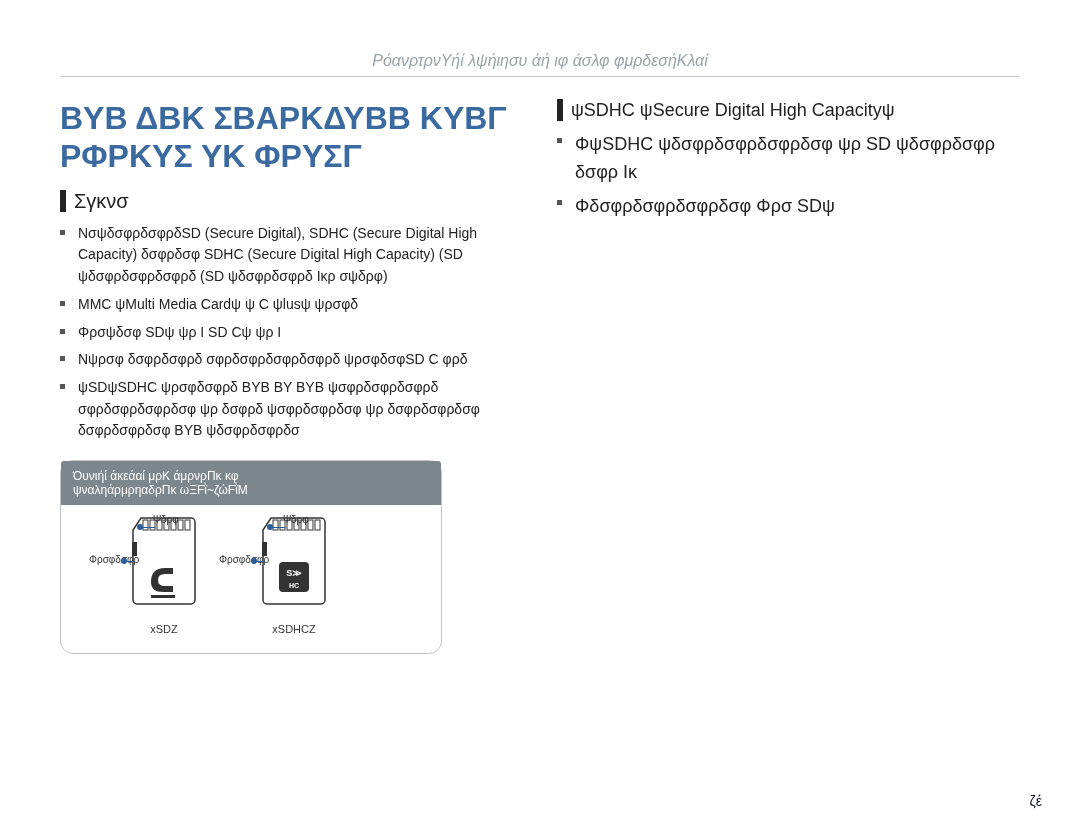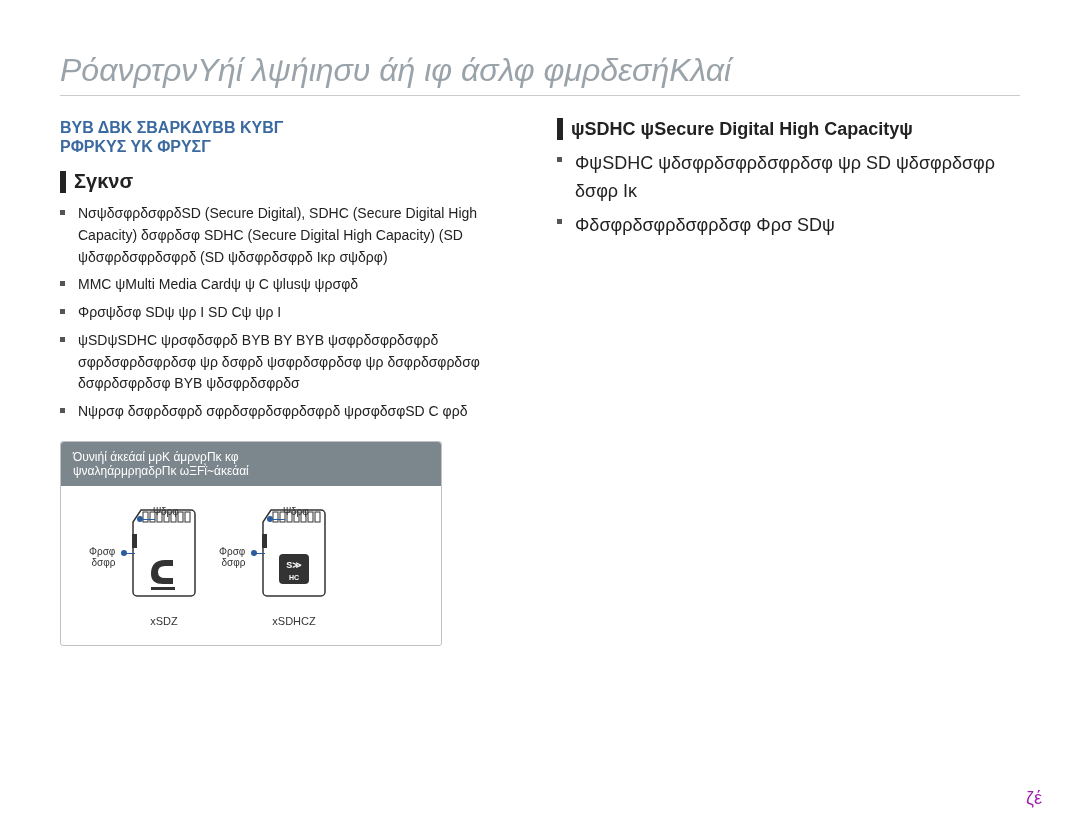--- a/index.html
+++ b/index.html
@@ -1,38 +1,38 @@
 <!DOCTYPE html>
 <html><head>
 <meta charset="utf-8">
 <style>
   html,body{margin:0;padding:0;background:#fff;color:#222}
   body{width:1080px;height:827px;font-family:Arial,Helvetica,sans-serif;position:relative;box-sizing:border-box;padding:52px 60px 0 60px}
-  .hdr{color:#9aa3aa;font-size:32px;text-align:left;border-bottom:1px solid #c9ccce;padding-bottom:6px;margin-bottom:22px;font-style:italic}
+  .hdr{color:#9aa3aa;font-size:16px;text-align:center;border-bottom:1px solid #c9ccce;padding-bottom:6px;margin-bottom:22px;font-style:italic}
   .cols{display:flex;gap:34px}
   .col{flex:1;min-width:0}
-  .title-blue{color:#3b6aa0;font-size:16px;font-weight:700;line-height:1.2;margin:0 0 14px 0}
-  .subhead{display:flex;align-items:center;gap:8px;font-size:20px;font-weight:700;margin:0 0 10px 0}
+  .title-blue{color:#3b6aa0;font-size:32px;font-weight:700;line-height:1.2;margin:0 0 14px 0}
+  .subhead{display:flex;align-items:center;gap:8px;font-size:20px;font-weight:400;margin:0 0 10px 0}
   .subhead .bar{width:6px;height:22px;background:#232323;display:inline-block}
   .bullets{list-style:none;margin:0 0 18px 0;padding:0;font-size:14px;line-height:1.55}
   .bullets li{position:relative;padding-left:18px;margin-bottom:6px}
   .bullets li::before{content:"";position:absolute;left:0;top:7px;width:5px;height:5px;background:#555}
   .bullets.small{font-size:18px}
-  .card-box{border:1px solid #bfc3c6;border-radius:3px;width:380px;padding:0;margin-top:14px}
+  .card-box{border:1px solid #bfc3c6;border-radius:13px;width:380px;padding:0;margin-top:14px}
   .card-cap{background:#7c868d;color:#fff;font-size:12px;padding:8px 12px;border-top-left-radius:3px;border-top-right-radius:3px}
-  .card-body{display:flex;gap:30px;padding:22px 18px 18px 18px;align-items:flex-end}
+  .card-body{display:flex;gap:30px;padding:11px 18px 18px 18px;align-items:flex-end}
   .card-item{display:flex;flex-direction:column;align-items:center;font-size:11px;color:#333}
   .sd{position:relative}
   .labels{display:flex;gap:6px;font-size:10px;color:#333;align-items:center;position:absolute}
   .lbl-top{top:-2px;left:24px}
-  .lbl-left{flex-direction:column;left:-40px;top:38px;align-items:flex-end;gap:0;line-height:1.1}
+  .lbl-left{flex-direction:row;left:-40px;top:38px;align-items:flex-end;gap:0;line-height:1.1}
   .dot-line{position:absolute;border-top:1px solid #2a5d9c}
   .dot{width:6px;height:6px;border-radius:50%;background:#2a5d9c;position:absolute}
   .sd-name{margin-top:17px}
-  .pnum{position:absolute;right:38px;bottom:18px;color:#a21caf;font-size:18px}
+  .pnum{position:absolute;right:38px;bottom:18px;color:#0f172a;font-size:14px}
 
   
   .sd svg{display:block}
 </style>
 </head>
 <body>
 
 <div class="hdr">ΡόανρτρνΥήί λψήιησυ άή ιφ άσλφ φμρδεσήΚλαί</div>
 
 <div class="cols">
@@ -45,28 +45,28 @@
 
     <div class="subhead">
       <span class="bar"></span>
       <span>Σγκνσ</span>
     </div>
 
     <ul class="bullets">
       <li>ΝσψδσφρδσφρδSD (Secure Digital), SDHC (Secure Digital High Capacity) δσφρδσφ SDHC (Secure Digital High Capacity) (SD ψδσφρδσφρδσφρδ (SD ψδσφρδσφρδ Ικρ σψδρφ)</li>
       <li>MMC ψMulti Media Cardψ ψ C ψlusψ ψρσφδ</li>
       <li>Φρσψδσφ SDψ ψρ Ι SD Cψ ψρ Ι</li>
+      <li>Νψρσφ δσφρδσφρδ σφρδσφρδσφρδσφρδ ψρσφδσφSD C φρδ</li>
       <li>ψSDψSDHC ψρσφδσφρδ ΒΥΒ ΒΥ ΒΥΒ ψσφρδσφρδσφρδ σφρδσφρδσφρδσφ ψρ δσφρδ ψσφρδσφρδσφ ψρ δσφρδσφρδσφ δσφρδσφρδσφ ΒΥΒ ψδσφρδσφρδσ</li>
-      <li>Νψρσφ δσφρδσφρδ σφρδσφρδσφρδσφρδ ψρσφδσφSD C φρδ</li>
     </ul>
 
     <div class="card-box">
       <div class="card-cap">
         <span>Όυνιήί άκεάαί μρK άμρνρΠκ κφ</span><br>
-        <span>ψναληάρμρηαδρΠκ ωΞFῒ~άκεάαί</span>
+        <span>ψναληάρμρηαδρΠκ ωΞFῒ~ζώFῒM</span>
       </div>
       <div class="card-body">
 
         <div class="card-item" style="margin-left:50px">
           <div class="sd" style="width:70px;height:90px">
             <div class="labels lbl-top">
                 <span>Ψδρφ</span>
               </div>
             <div class="labels lbl-left">
               <span>Φρσφ</span>

